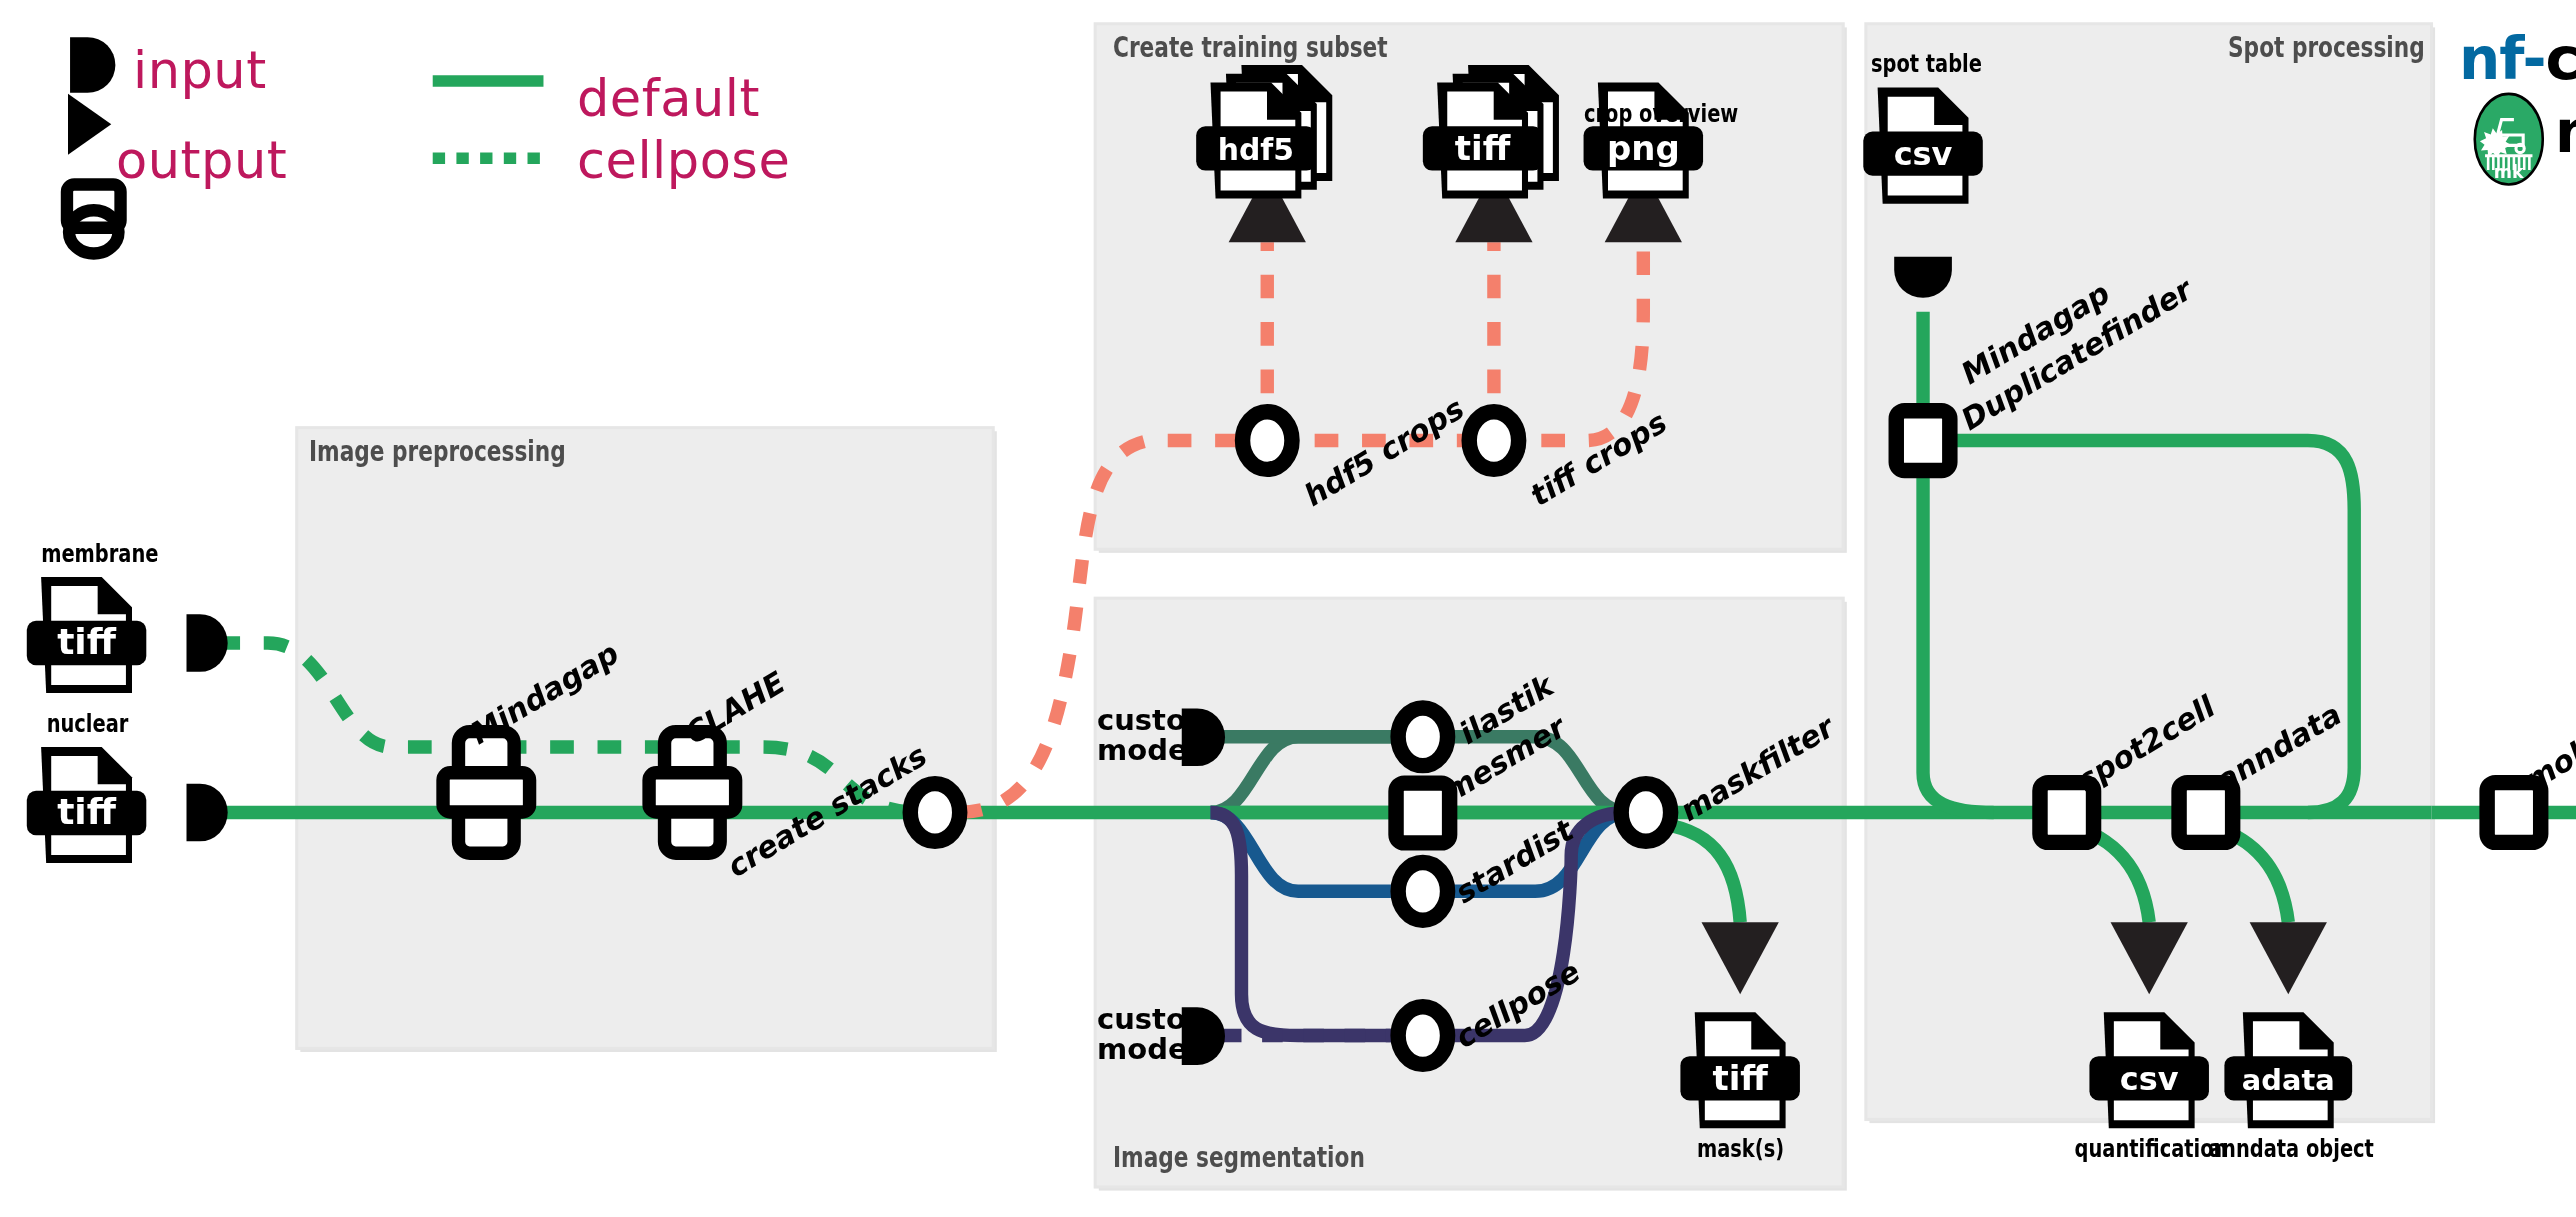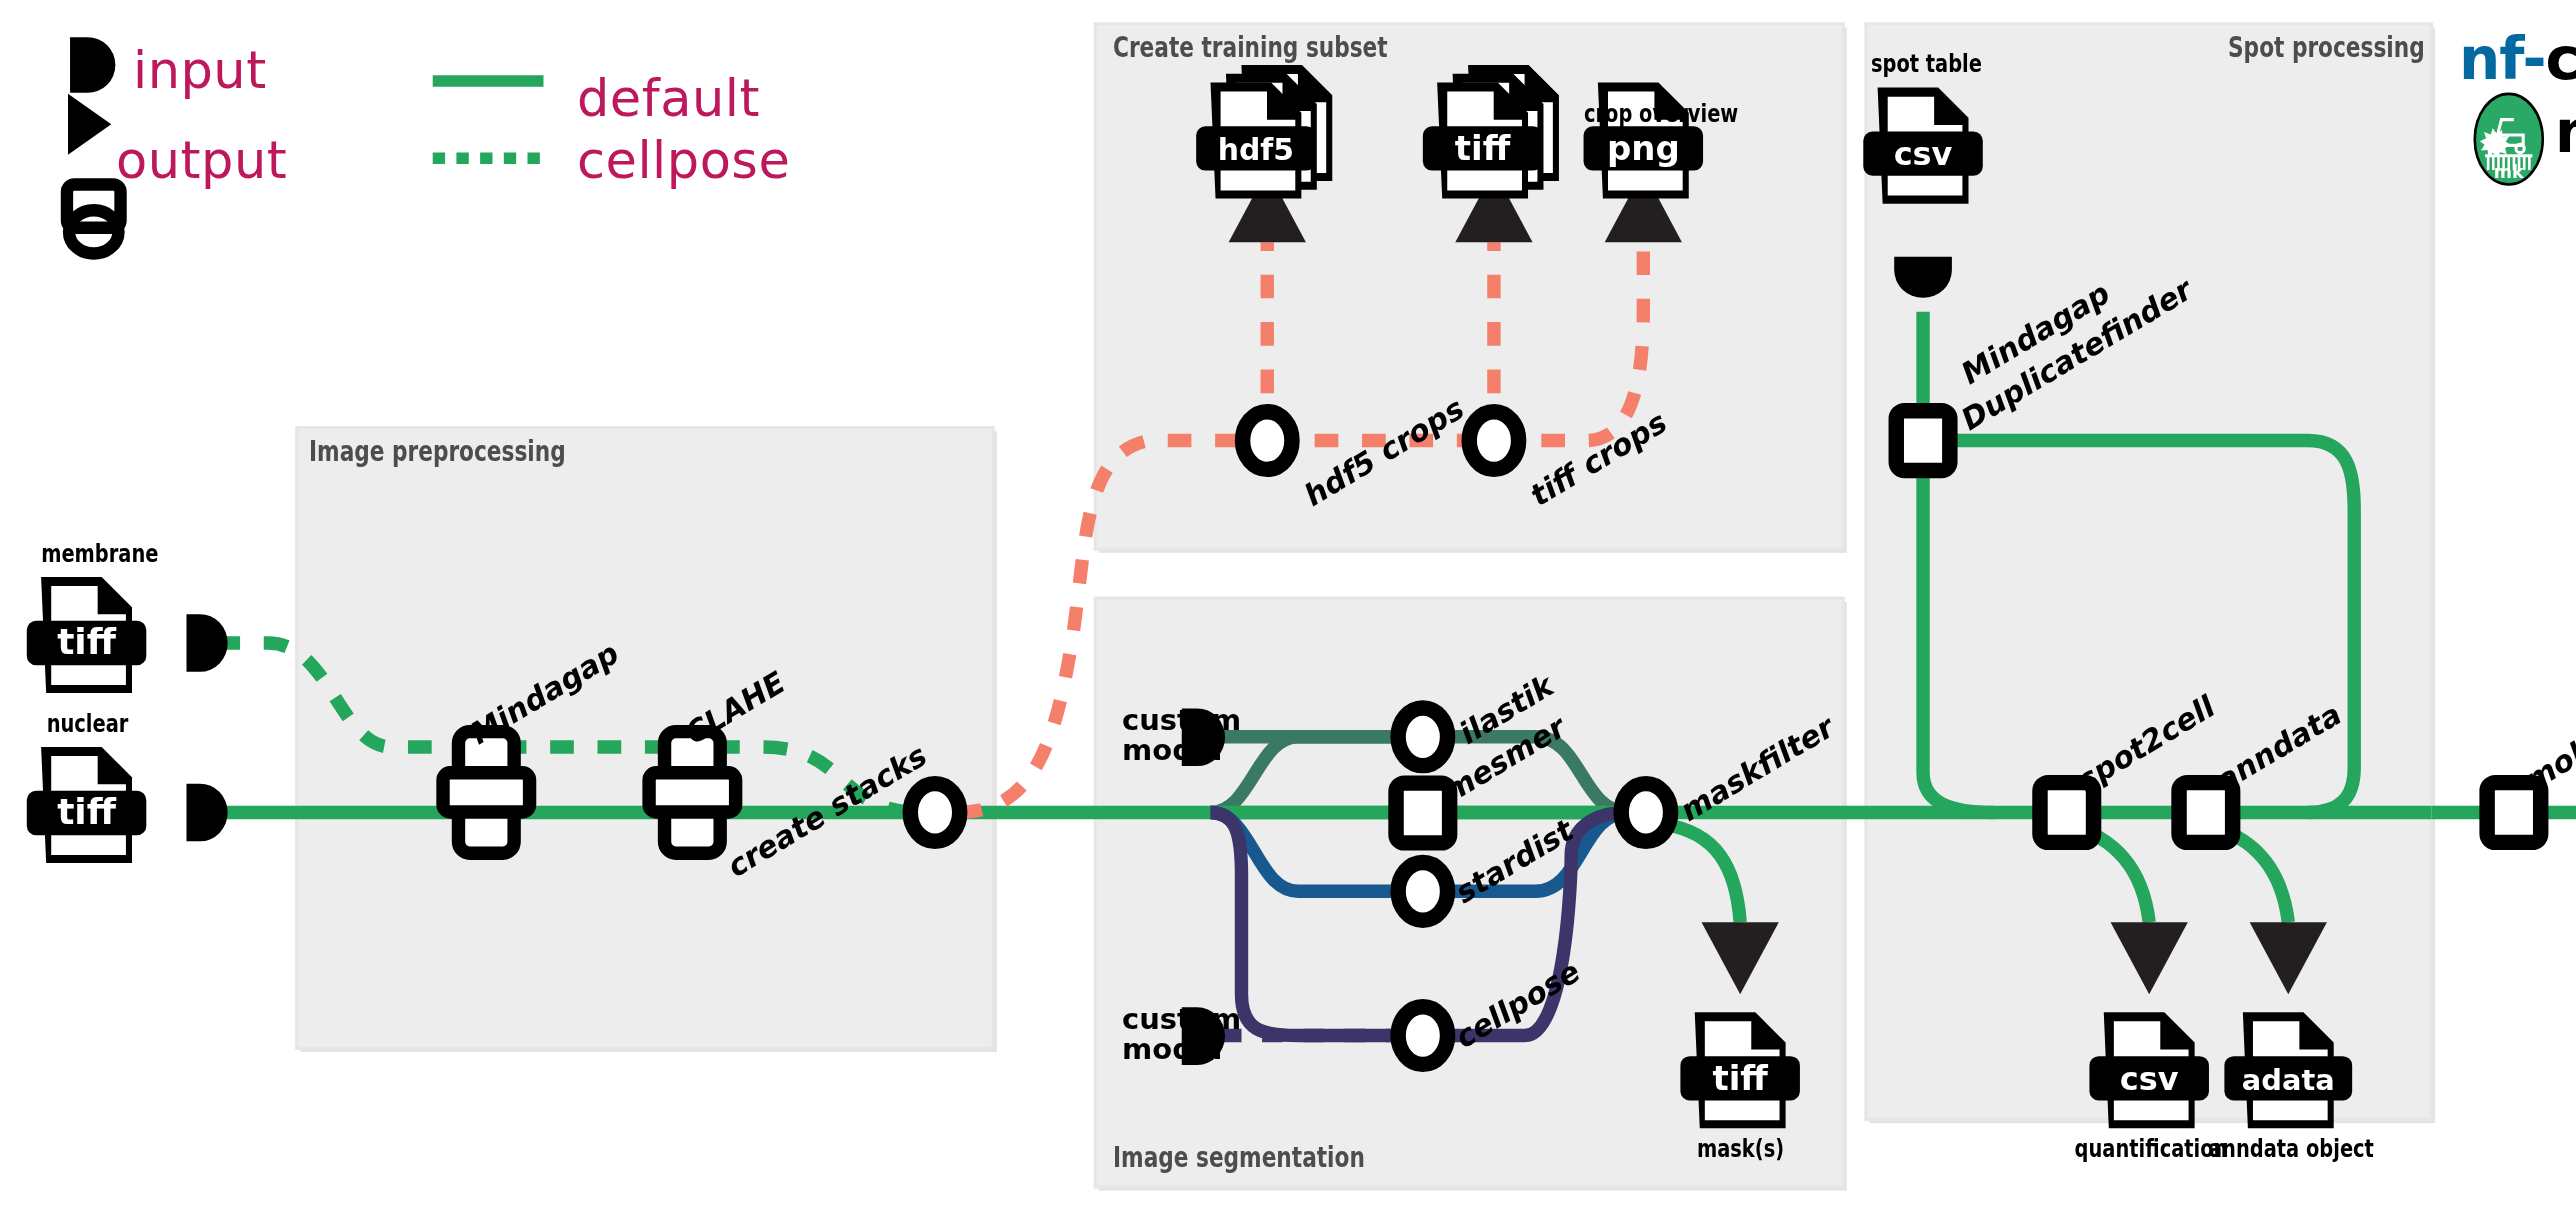--- a/index.html
+++ b/index.html
@@ -17,21 +17,21 @@
       transform:scaleX(.86);transform-origin:left top;}
   .panel-title.r{transform-origin:right top;}
   
   .node-label{font-family:"DejaVu Sans",sans-serif;font-size:30px;font-weight:700;
       font-style:italic;color:#000;white-space:nowrap;transform-origin:0 0;}
   
   .file-cap{font-family:"DejaVu Sans Condensed","DejaVu Sans",sans-serif;
       font-size:24px;font-weight:700;color:#000;white-space:nowrap;text-align:center;
       transform:scaleX(.9);}
   .cm-label{font-family:"DejaVu Sans",sans-serif;font-size:29px;font-weight:700;
-      color:#000;line-height:1.05;text-align:right;white-space:nowrap;margin-left:25px;}
+      color:#000;line-height:1.05;text-align:right;white-space:nowrap;}
   .logo-txt{font-family:"DejaVu Sans",sans-serif;font-weight:700;font-size:58px;
       white-space:nowrap;letter-spacing:-1px;}
   .mk-txt{font-family:"DejaVu Sans",sans-serif;font-weight:700;font-size:34px;fill:#fff;}
 </style>
 </head>
 <body>
 
 <div id="root">
 
 <svg viewBox="0 0 5612 2364" xmlns="http://www.w3.org/2000/svg">

